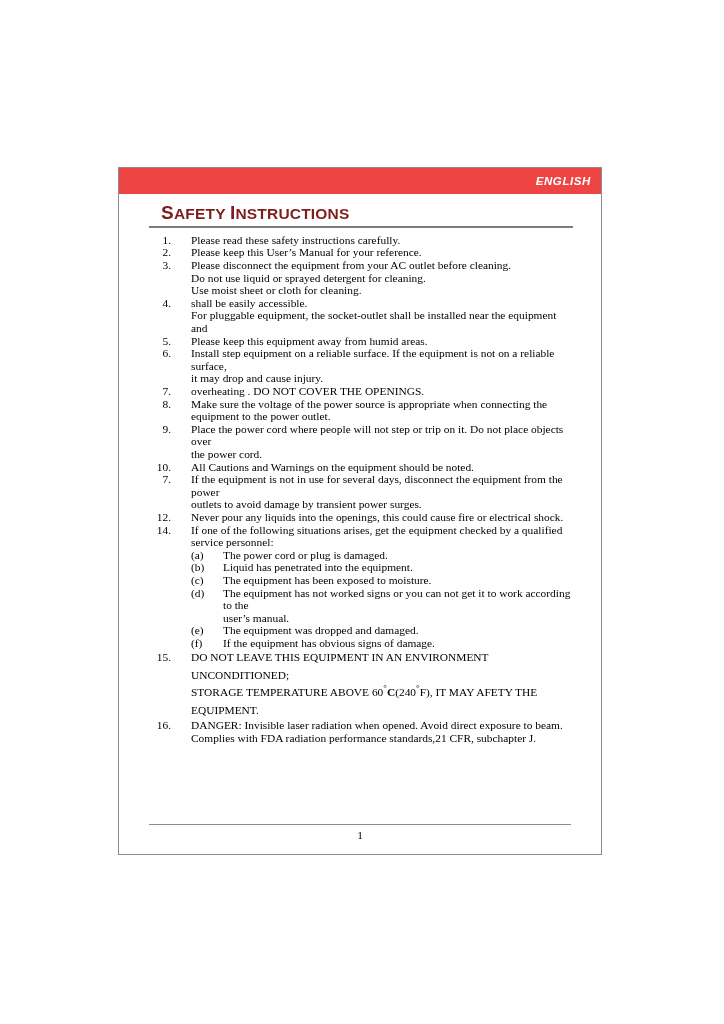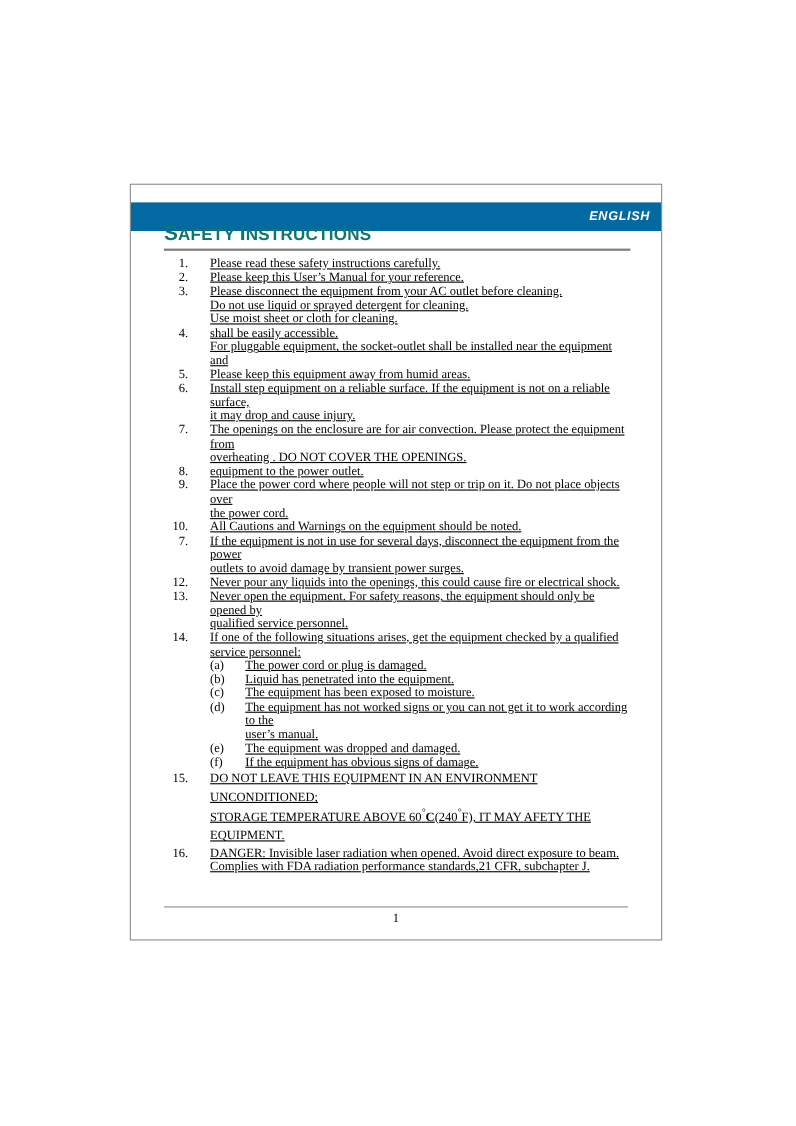--- a/index.html
+++ b/index.html
@@ -25,24 +25,24 @@
     height: 688px;
     border: 1px solid #8c8c8c;
     box-sizing: border-box;
     background: #ffffff;
   }
 
   
   .lang-bar {
     position: absolute;
     left: 0;
-    top: 16px;
+    top: 0;
     width: 100%;
     height: 26px;
-    background: #0369a1;
+    background: #ef4444;
     box-sizing: border-box;
   }
   .lang-label {
     position: absolute;
     right: 10px;
     top: 50%;
     transform: translateY(-50%);
     font-family: "Liberation Sans", sans-serif;
     font-weight: bold;
     font-style: italic;
@@ -58,23 +58,23 @@
     top: 35px;
     right: 30px;
   }
 
   
   .heading {
     font-family: "Liberation Sans", sans-serif;
     font-weight: bold;
     font-size: 15.5px;
     letter-spacing: 0.2px;
-    color: #0f766e;
+    color: #7f1d1d;
     white-space: nowrap;
-    margin: 0 0 2px 0;
+    margin: 0 0 2px 12px;
     line-height: 1.1;
   }
   .heading .cap {
     font-size: 19px;
   }
   .heading-rule {
     height: 2px;
     background: #7d7d7d;
     width: 424px;
     margin-bottom: 6px;
@@ -95,21 +95,20 @@
   }
   ol.safety-list > li .num {
     position: absolute;
     left: 0;
     top: 0;
     width: 22px;
     text-align: right;
   }
   .line {
     display: block;
-    text-decoration: underline;
   }
 
   
   li.loose {
     line-height: 17.5px;
   }
 
   
   ol.sub-list {
     list-style: none;
@@ -195,49 +194,44 @@
           <span class="num">5.</span>
           <span class="line">Please keep this equipment away from humid areas.</span>
         </li>
         <li>
           <span class="num">6.</span>
           <span class="line">Install step equipment on a reliable surface. If the equipment is not on a reliable surface,</span>
           <span class="line">it may drop and cause injury.</span>
         </li>
         <li>
           <span class="num">7.</span>
-          <span class="line">The openings on the enclosure are for air convection. Please protect the equipment from</span>
           <span class="line">overheating . DO NOT COVER THE OPENINGS.</span>
         </li>
         <li>
           <span class="num">8.</span>
+          <span class="line">Make sure the voltage of the power source is appropriate when connecting the</span>
           <span class="line">equipment to the power outlet.</span>
         </li>
         <li>
           <span class="num">9.</span>
           <span class="line">Place the power cord where people will not step or trip on it. Do not place objects over</span>
           <span class="line">the power cord.</span>
         </li>
         <li>
           <span class="num">10.</span>
           <span class="line">All Cautions and Warnings on the equipment should be noted.</span>
         </li>
         <li>
           <span class="num">7.</span>
           <span class="line">If the equipment is not in use for several days, disconnect the equipment from the power</span>
           <span class="line">outlets to avoid damage by transient power surges.</span>
         </li>
         <li>
           <span class="num">12.</span>
           <span class="line">Never pour any liquids into the openings, this could cause fire or electrical shock.</span>
-        </li>
-        <li>
-          <span class="num">13.</span>
-          <span class="line">Never open the equipment. For safety reasons, the equipment should only be opened by</span>
-          <span class="line">qualified service personnel.</span>
         </li>
         <li>
           <span class="num">14.</span>
           <span class="line">If one of the following situations arises, get the equipment checked by a qualified</span>
           <span class="line">service personnel:</span>
         </li>
         <li style="padding-left: 42px;">
           <ol class="sub-list">
             <li>
               <span class="sub-num">(a)</span>

